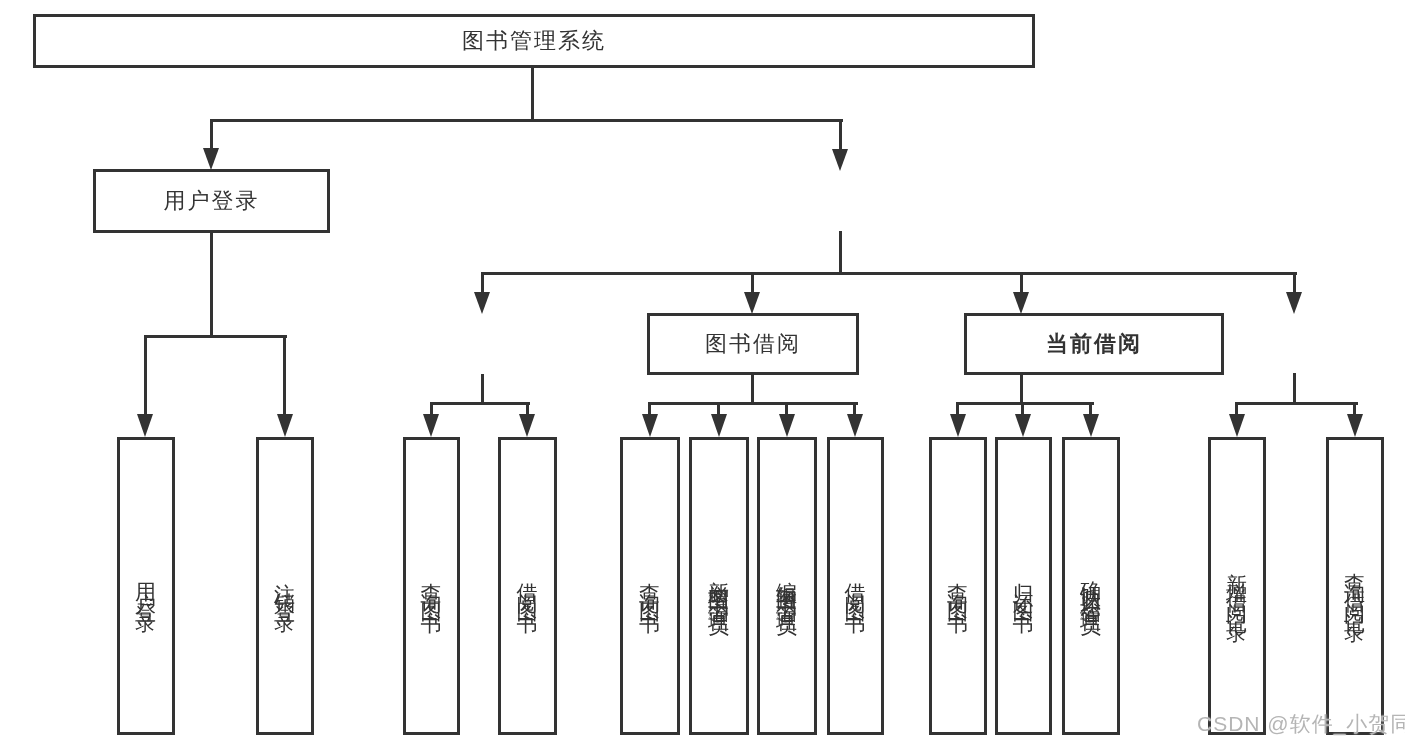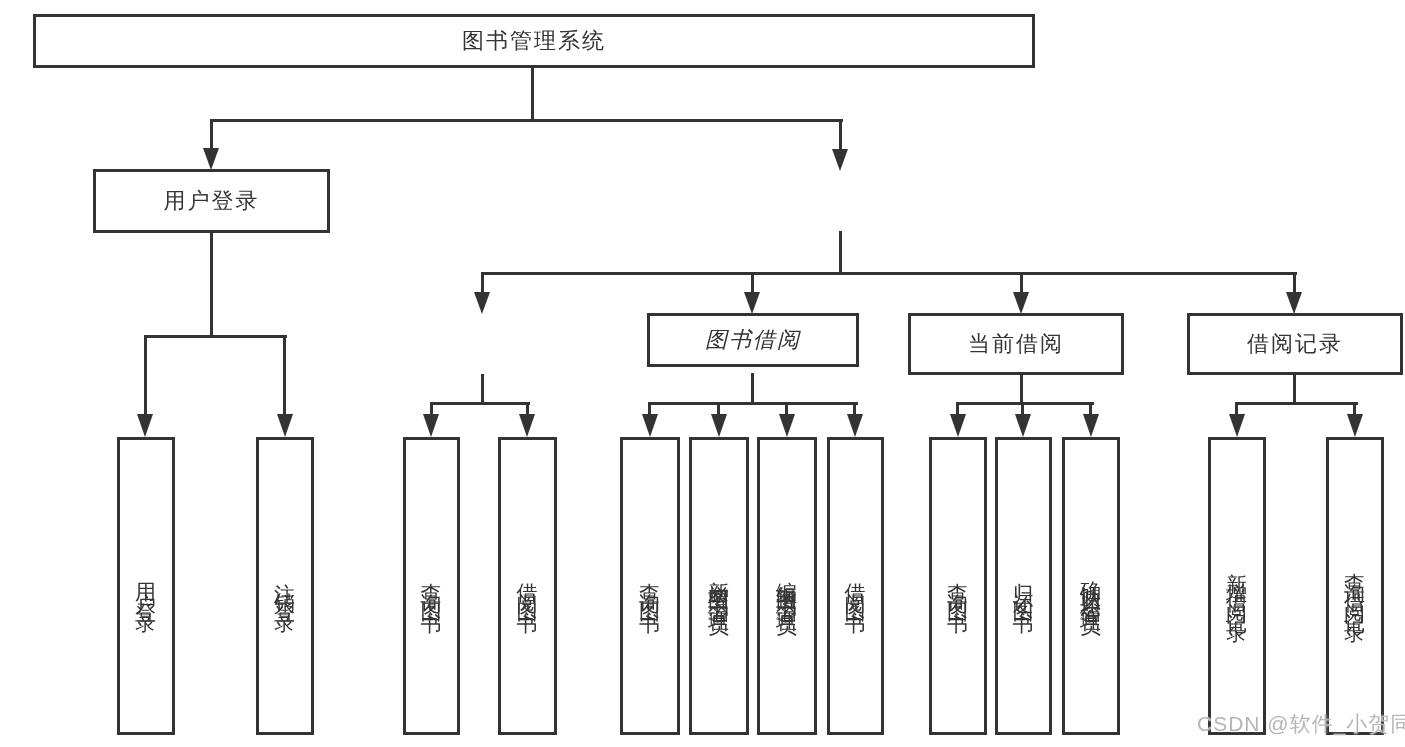--- a/index.html
+++ b/index.html
@@ -72,28 +72,25 @@
   <div class="seg" style="left:469px;top:272px;width:816px;height:3px;"></div>
   <div class="seg" style="left:469px;top:272px;width:3px;height:22px;"></div>
   <div class="arrow" style="left:462px;top:292px;"></div>
   <div class="seg" style="left:739px;top:272px;width:3px;height:22px;"></div>
   <div class="arrow" style="left:732px;top:292px;"></div>
   <div class="seg" style="left:1008px;top:272px;width:3px;height:22px;"></div>
   <div class="arrow" style="left:1001px;top:292px;"></div>
   <div class="seg" style="left:1281px;top:272px;width:3px;height:22px;"></div>
   <div class="arrow" style="left:1274px;top:292px;"></div>
 
-  <div class="hbox" style="left:635px;top:313px;width:212px;height:54px;font-style:italic;">
+  <div class="hbox" style="left:635px;top:313px;width:212px;height:62px;">
     <span>图书借阅</span>
   </div>
-  <div class="hbox" style="left:896px;top:313px;width:216px;height:62px;">
+  <div class="hbox" style="left:952px;top:313px;width:260px;height:62px;font-weight:bold;">
     <span>当前借阅</span>
-  </div>
-  <div class="hbox" style="left:1175px;top:313px;width:216px;height:62px;">
-    <span>借阅记录</span>
   </div>
 
   <div class="seg" style="left:469px;top:374px;width:3px;height:31px;"></div>
   <div class="seg" style="left:418px;top:402px;width:100px;height:3px;"></div>
   <div class="seg" style="left:418px;top:402px;width:3px;height:14px;"></div>
   <div class="arrow leaf" style="left:411px;top:414px;"></div>
   <div class="seg" style="left:514px;top:402px;width:3px;height:14px;"></div>
   <div class="arrow leaf" style="left:507px;top:414px;"></div>
 
   <div class="seg" style="left:739px;top:373px;width:3px;height:32px;"></div>

